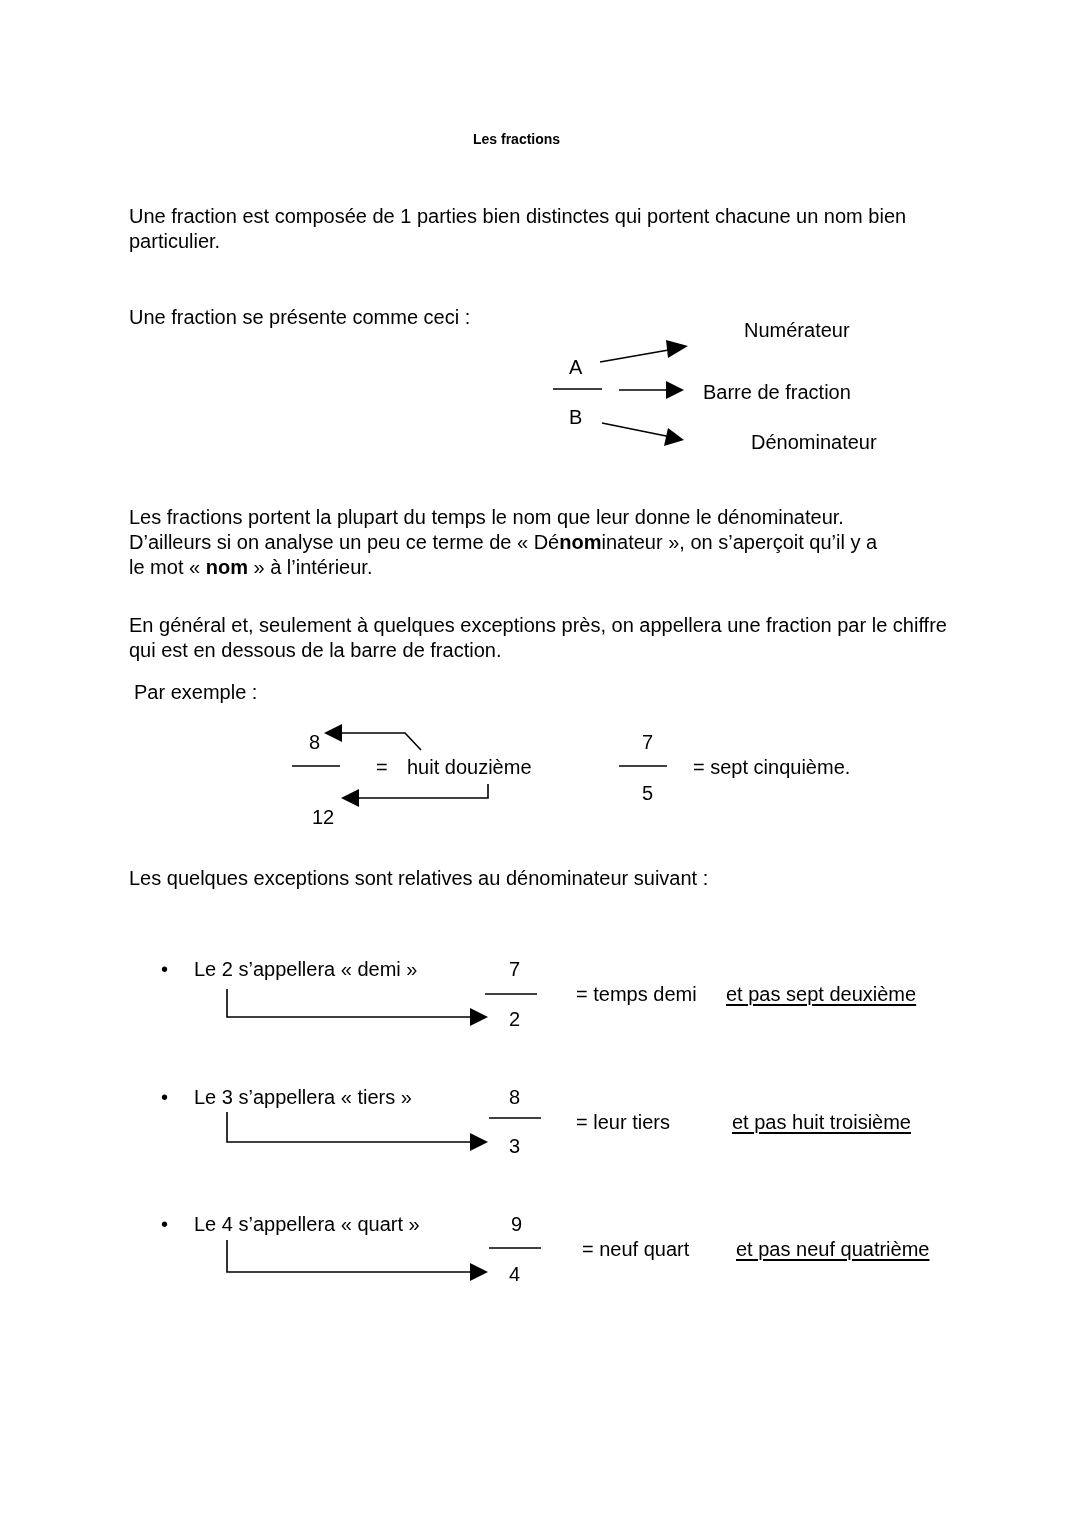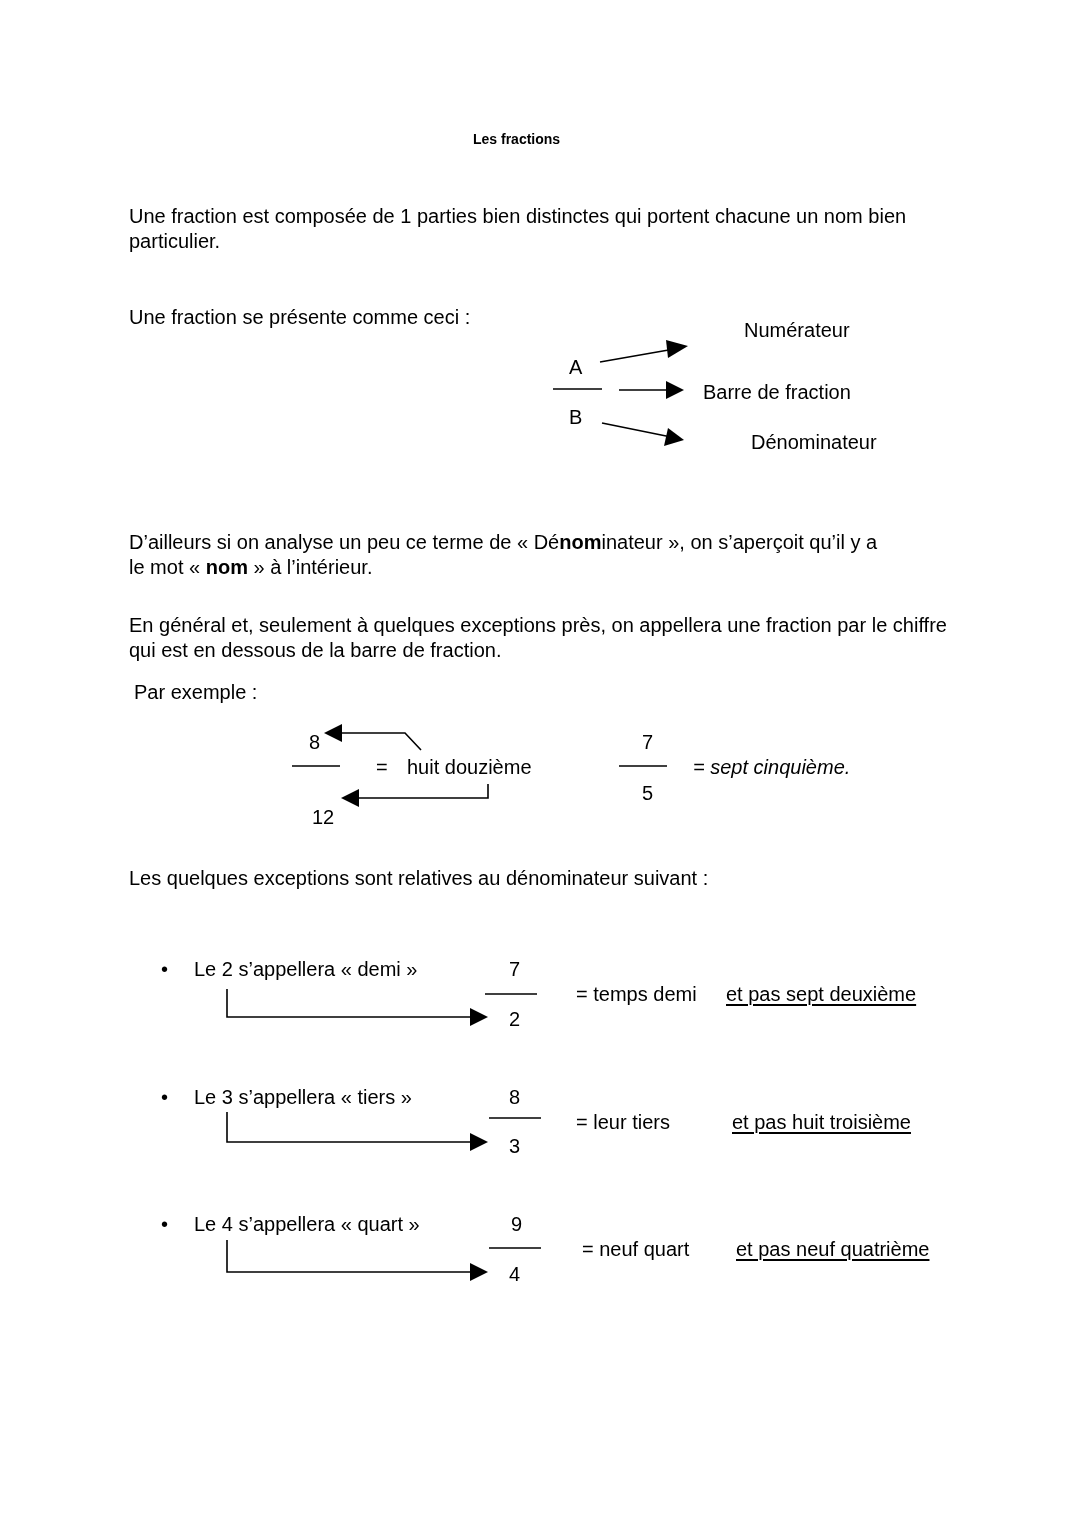--- a/index.html
+++ b/index.html
@@ -24,37 +24,37 @@
 
 <div class="abs" style="left:129px; top:307px;">Une fraction se présente  comme ceci :</div>
 
 <div class="abs" style="left:569px; top:357px;">A</div>
 <div class="abs" style="left:569px; top:407px;">B</div>
 <div class="abs" style="left:703px; top:320px;margin-left:41px;">Numérateur</div>
 <div class="abs" style="left:703px; top:382px;">Barre de fraction</div>
 <div class="abs" style="left:703px; top:432px;margin-left:48px;">Dénominateur</div>
 
 <div class="abs para" style="top:505px;">
-  <br>
+  <span>Les fractions portent la plupart du temps le nom que leur  donne le dénominateur.</span><br>
   <span>D’ailleurs si on analyse un peu ce terme de « Dé</span><b>nom</b><span>inateur », on s’aperçoit qu’il y a</span><br>
   <span>le mot « </span><b>nom</b><span> » à l’intérieur.</span>
 </div>
 
 <div class="abs para" style="top:605px;margin-top:8px;">En général et, seulement à quelques exceptions près, on appellera une fraction par le chiffre qui est en dessous de la barre de fraction.</div>
 
 <div class="abs" style="left:134px; top:682px;">Par exemple :</div>
 
 <div class="abs" style="left:309px; top:732px;">8</div>
 <div class="abs" style="left:312px; top:783px;margin-top:24px;">12</div>
 <div class="abs" style="left:376px; top:757px;">=</div>
 <div class="abs" style="left:407px; top:757px;">huit douzième</div>
 
 <div class="abs" style="left:642px; top:732px;">7</div>
 <div class="abs" style="left:642px; top:783px;">5</div>
-<div class="abs" style="left:693px; top:757px;font-style:italic;">= sept cinquième.</div>
+<div class="abs" style="left:693px; top:757px;">= sept cinquième.</div>
 
 <div class="abs" style="left:129px; top:868px;">Les quelques exceptions sont relatives au dénominateur suivant :</div>
 
 <div class="abs bullet" style="left:161px; top:959px;">•</div>
 <div class="abs" style="left:194px; top:959px;">Le 2 s’appellera « demi »</div>
 <div class="abs" style="left:509px; top:959px;">7</div>
 <div class="abs" style="left:509px; top:1009px;">2</div>
 <div class="abs" style="left:576px; top:984px;">= temps demi</div>
 <div class="abs u" style="left:726px; top:984px;">et pas sept deuxième</div>
 

